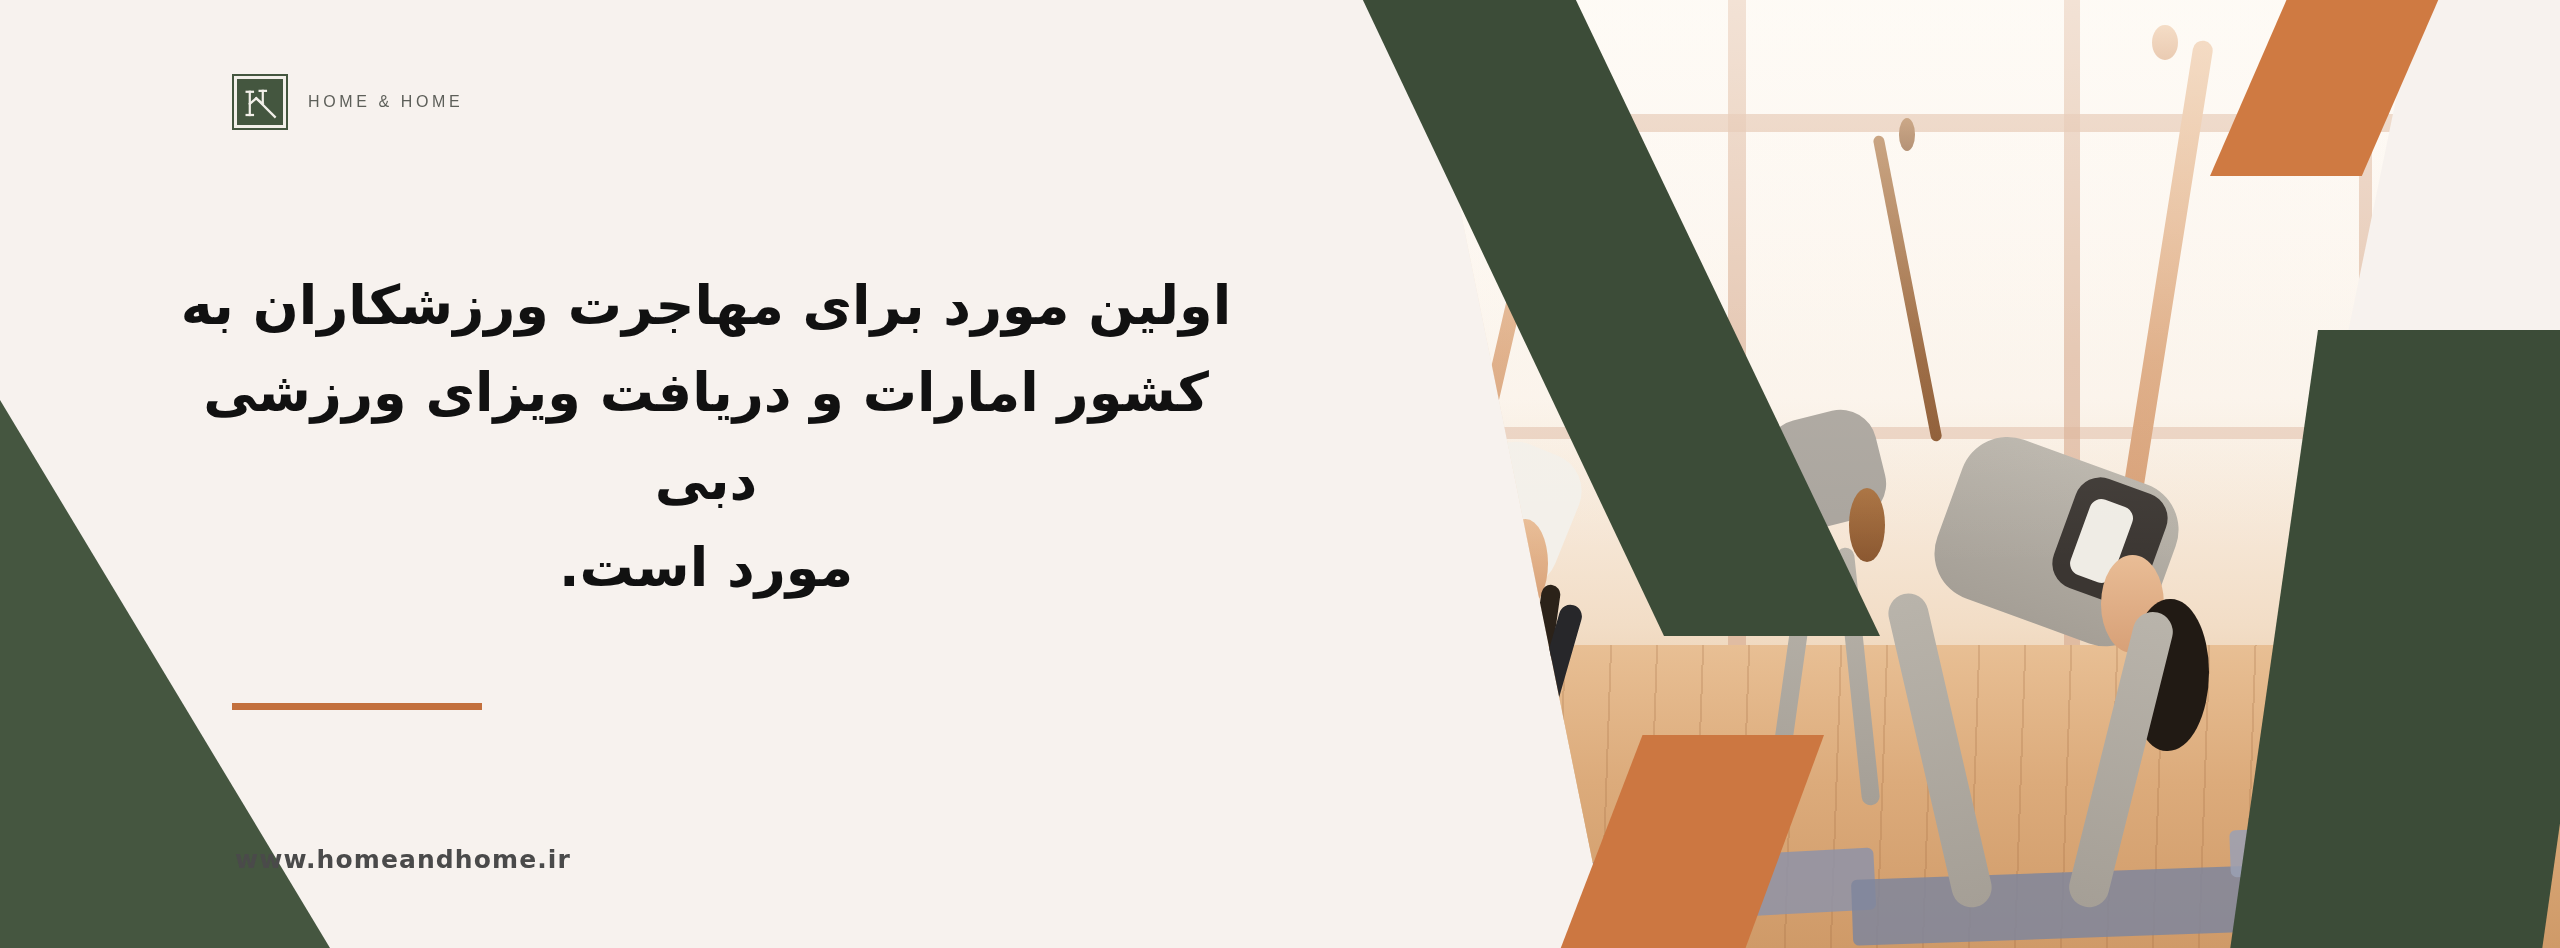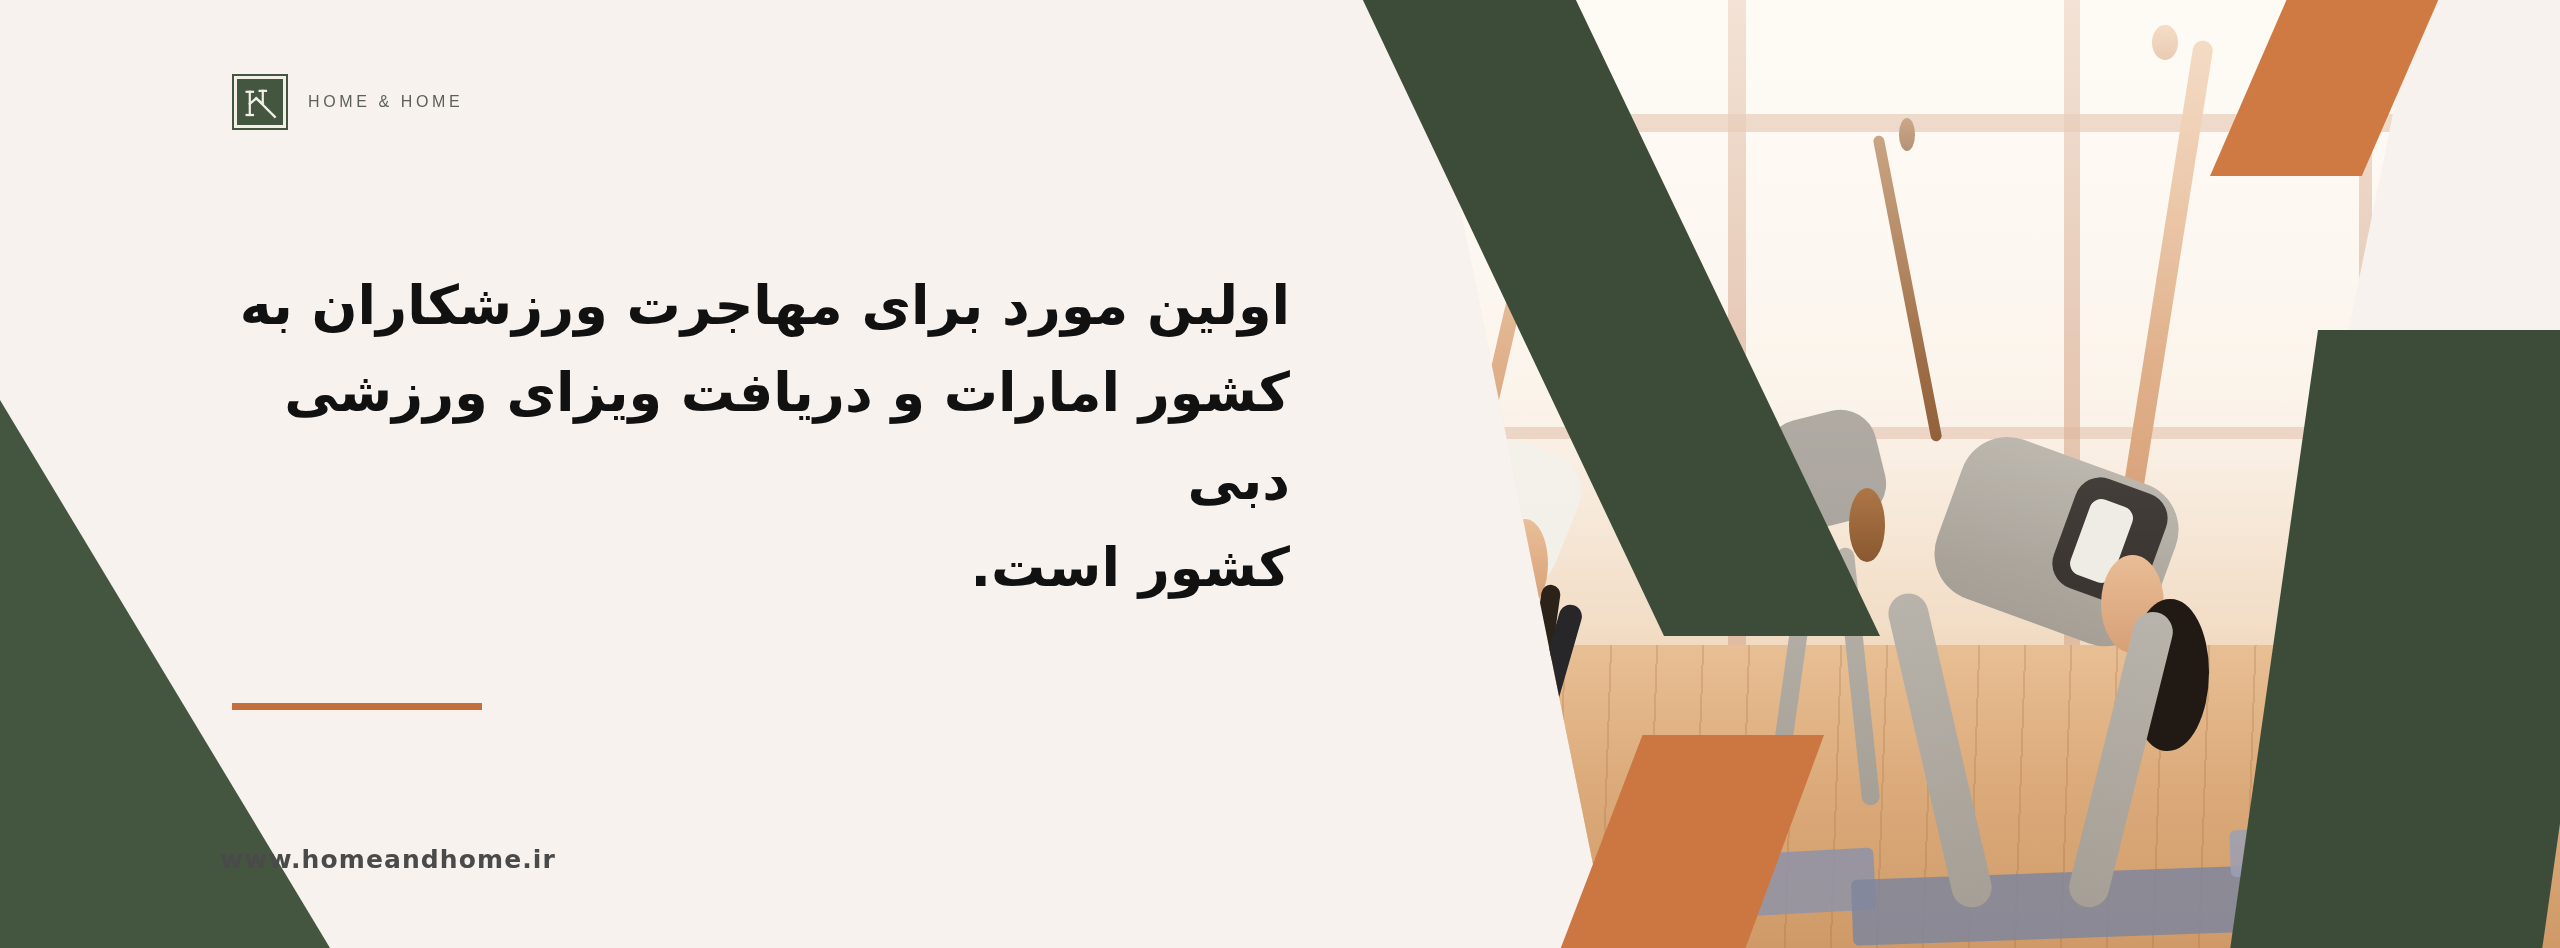--- a/index.html
+++ b/index.html
@@ -165,41 +165,41 @@
   #logo-mark svg{ position:absolute; inset:0; width:100%; height:100%; }
   #logo-text{
     font-family:"Liberation Sans",sans-serif;
     font-size:16px; letter-spacing:3.6px; color:#5d5f59; font-weight:400;
     white-space:nowrap;
   }
 
   
   #headline{
     position:absolute;
-    right:1270px; top:262px;
+    right:1314px; top:262px;
     width:1080px;
-    direction:rtl; text-align:right;
+    direction:rtl; text-align:center;
     font-family:"DejaVu Sans","Liberation Sans",sans-serif;
     font-weight:bold;
     font-size:54px;
     line-height:1.62;
     color:#111111;
     letter-spacing:.2px;
   }
   #headline .hl-accent{ color:#c3703d; }
 
   
   #rule{
     position:absolute; left:232px; top:703px;
     width:250px; height:7px; background:#c3703d;
   }
 
   
   #footer{
-    position:absolute; left:220px; top:845px;
+    position:absolute; left:235px; top:845px;
     display:flex; align-items:center; gap:78px;flex-direction:column;
   }
   .foot-item{ display:flex; align-items:center; gap:18px; }
   .foot-text{
     font-family:"DejaVu Sans","Liberation Sans",sans-serif;
     font-weight:bold; font-size:25px; letter-spacing:1.1px; color:#4a4a4a;
     white-space:nowrap;
   }
   #ig-icon{
     width:39px; height:39px; border-radius:50%;
@@ -301,21 +301,21 @@
           <line x1="24" y1="24" x2="44" y2="44"></line>
         </g>
       </svg>
     </div>
     <div id="logo-text">HOME &amp; HOME</div>
   </div>
 
   <div id="headline">
     <div>اولین مورد برای مهاجرت ورزشکاران به</div>
     <div>کشور امارات و دریافت ویزای ورزشی دبی</div>
-    <div>کشور است.</div>
+    <div>مورد است.</div>
   </div>
 
   <div id="rule"></div>
 
   <div id="footer">
     <div class="foot-item">
       <span class="foot-text">www.homeandhome.ir</span>
     </div>
   </div>
 

